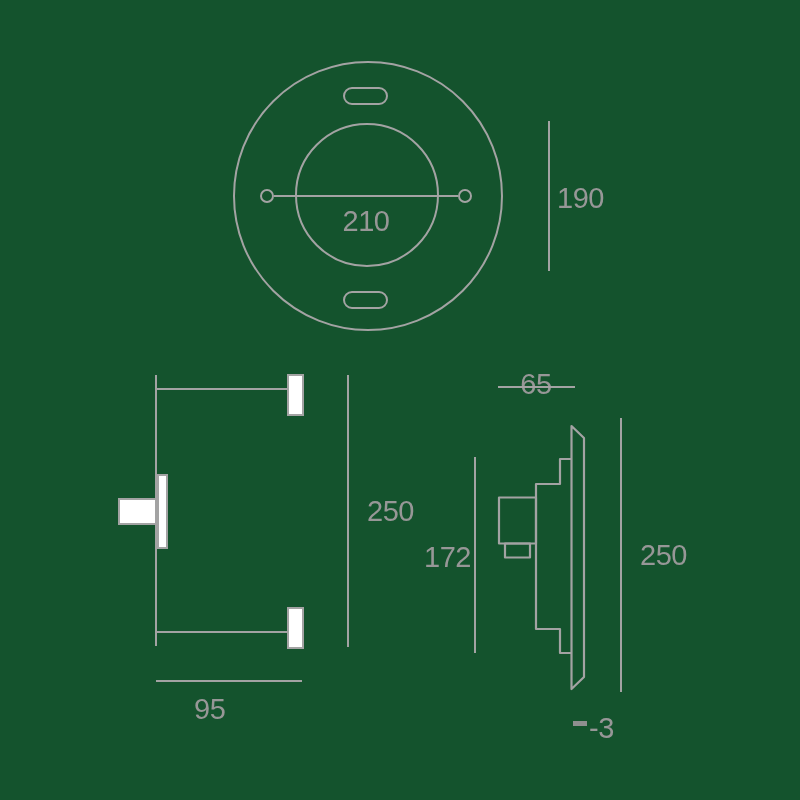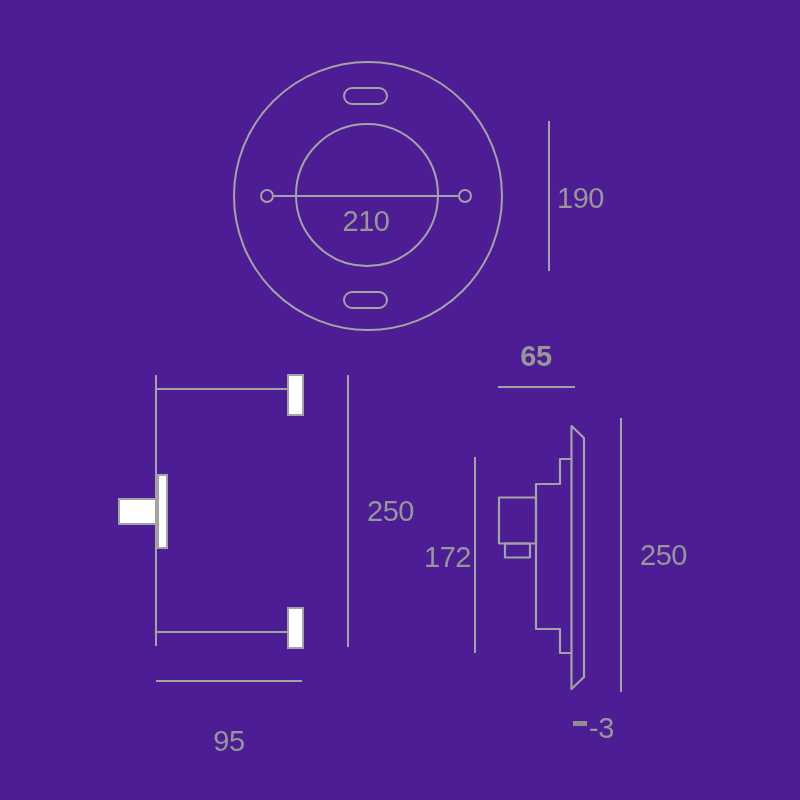--- a/index.html
+++ b/index.html
@@ -1,17 +1,17 @@
 <!DOCTYPE html>
 <html><head>
 <meta charset="utf-8">
 <style>
   html,body{margin:0;padding:0;background:#ffffff;}
   .canvas{
-    position:relative;width:800px;height:800px;background:#4c1d95;overflow:hidden;
+    position:relative;width:800px;height:800px;background:#14532d;overflow:hidden;
     font-family:"Liberation Sans","DejaVu Sans",sans-serif;
   }
   .dim-label{
     position:absolute;color:#979797;font-size:29px;font-weight:300;
     letter-spacing:-0.5px;line-height:30px;white-space:nowrap;
   }
   .circle{position:absolute;border:2px solid #a3a3a3;border-radius:50%;box-sizing:border-box;background:transparent;}
   .slot{position:absolute;border:2px solid #a3a3a3;border-radius:10px;box-sizing:border-box;}
   .hline{position:absolute;height:2px;background:#a3a3a3;}
   .vline{position:absolute;width:2px;background:#a3a3a3;}
@@ -42,25 +42,25 @@
     <div class="vline" style="left:155px;top:375px;height:271px;"></div>
     <div class="hline" style="left:157px;top:388px;width:131px;"></div>
     <div class="rect" style="left:287px;top:374px;width:17px;height:42px;"></div>
     <div class="hline" style="left:157px;top:631px;width:131px;"></div>
     <div class="rect" style="left:287px;top:607px;width:17px;height:42px;"></div>
     <div class="rect" style="left:157px;top:474px;width:11px;height:75px;"></div>
     <div class="rect" style="left:118px;top:498px;width:39px;height:27px;"></div>
     <div class="vline" style="left:347px;top:375px;height:272px;"></div>
     <div class="dim-label" style="left:367px;top:496px;text-align:left;">250</div>
     <div class="hline" style="left:156px;top:680px;width:146px;"></div>
-    <div class="dim-label" style="left:194px;top:726px;width:70px;text-align:center;">95</div>
+    <div class="dim-label" style="left:194px;top:694px;width:70px;">95</div>
   </div>
 
   <div>
-    <div class="dim-label" style="left:501px;top:341px;width:70px;text-align:center;font-weight:bold;">65</div>
+    <div class="dim-label" style="left:501px;top:369px;width:70px;text-align:center;">65</div>
     <div class="hline" style="left:498px;top:386px;width:77px;"></div>
 
     <svg style="left:430px;top:410px;" width="220" height="300" viewBox="0 0 220 300">
       <path d="M141.5,16 L154,28 L154,267 L141.5,279 Z"></path>
       <path d="M141,49 H130 V74 H106 V219 H130 V243 H141"></path>
       <rect x="69" y="87.5" width="37" height="46"></rect>
       <rect x="75" y="133.5" width="25" height="14"></rect>
     </svg>
 
     <div class="vline" style="left:474px;top:457px;height:196px;"></div>

